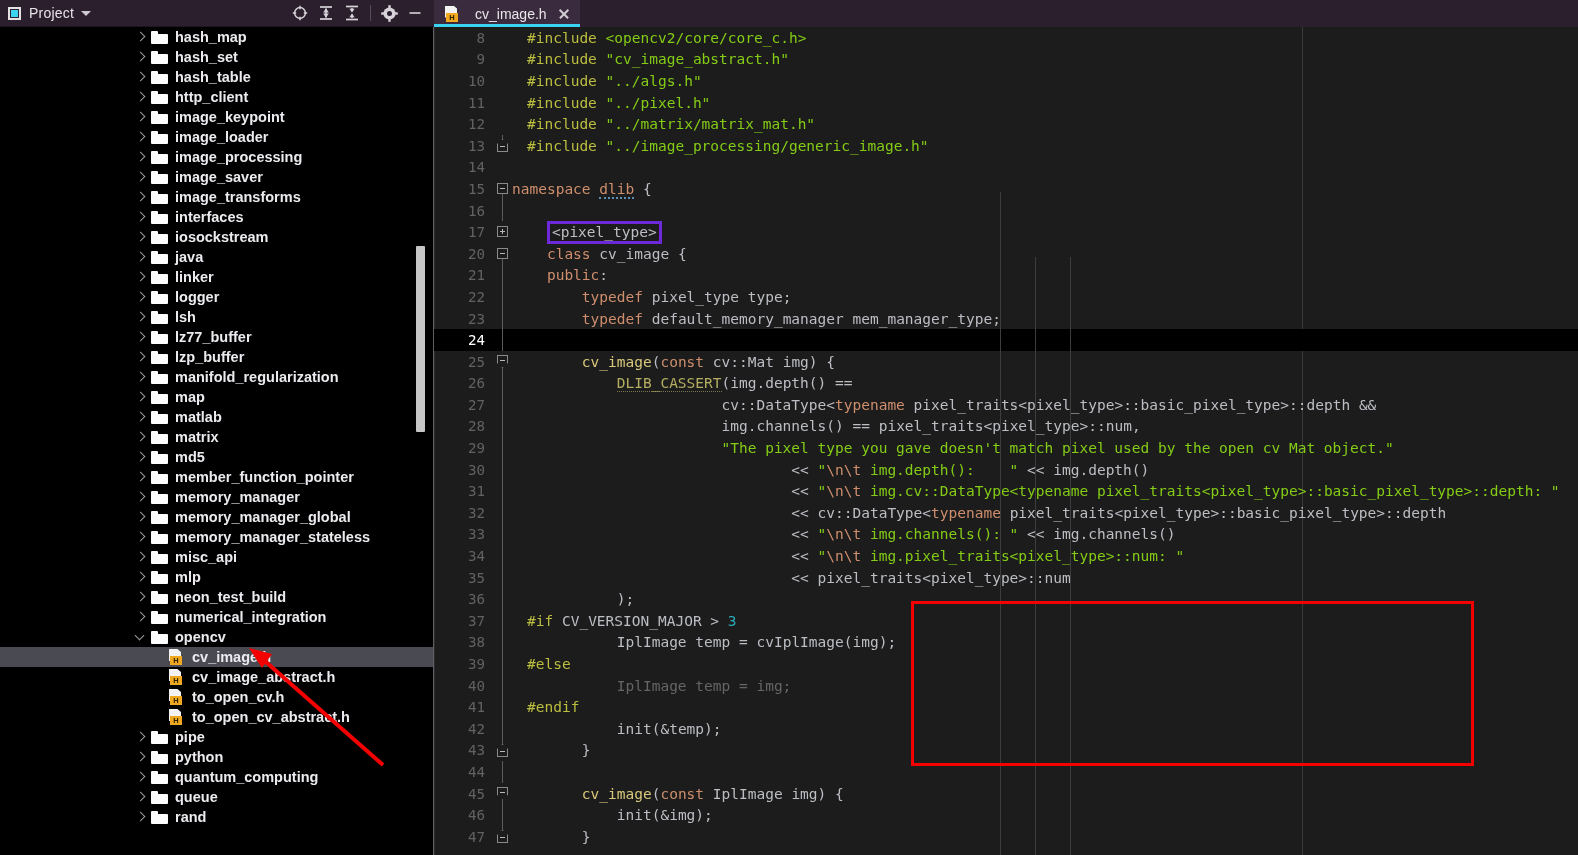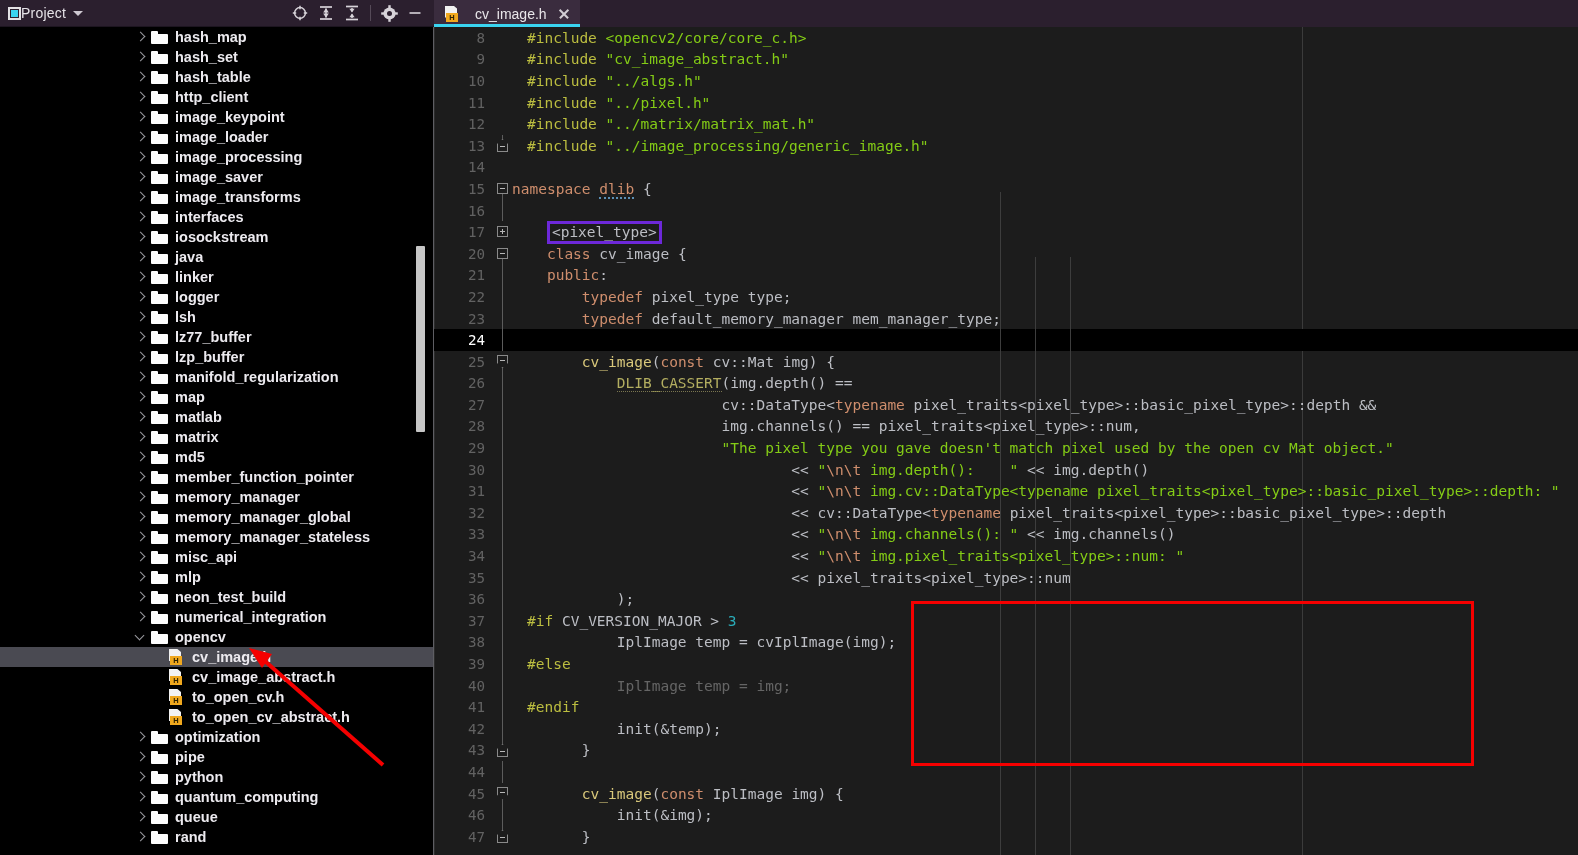--- a/index.html
+++ b/index.html
@@ -21,21 +21,21 @@
     border-bottom: 1px solid #1d1520;
   }
   .proj-icon-sq {
     width: 13px; height: 13px; border: 2px solid #e3e1e4;
     background: #2b1f2e; position: relative; flex: 0 0 13px;
   }
   .proj-icon-sq::after {
     content:""; position:absolute; left:1px; top:1px;
     width:7px; height:7px; background:#3ad4f0;
   }
-  #project-title { font-size: 14px; letter-spacing:.2px; color:#e6e3e8; }
+  #project-title { font-size: 14px; margin-left: 8px; letter-spacing:.2px; color:#e6e3e8; }
   .hdr-caret {
     margin-left: 7px; width:0; height:0;
     border-left:5px solid transparent; border-right:5px solid transparent;
     border-top:5px solid #cfc9d2;
   }
   #hdr-spacer { flex: 1 1 auto; }
   .hdr-btn {
     width: 26px; height: 26px; display:flex; align-items:center; justify-content:center;
   }
   .hdr-sep { width:1px; height:16px; background:#554a58; margin:0 5px; }
@@ -424,25 +424,20 @@
           <span class="h-ico"></span>
           <span class="tlabel">to_open_cv.h</span>
         </div>
         <div class="trow child">
           <span class="h-ico"></span>
           <span class="tlabel">to_open_cv_abstract.h</span>
         </div>
         <div class="trow">
           <span class="arrow"></span>
           <span class="folder-ico"></span>
-          <span class="tlabel">optimization</span>
-        </div>
-        <div class="trow">
-          <span class="arrow"></span>
-          <span class="folder-ico"></span>
           <span class="tlabel">pipe</span>
         </div>
         <div class="trow">
           <span class="arrow"></span>
           <span class="folder-ico"></span>
           <span class="tlabel">python</span>
         </div>
         <div class="trow">
           <span class="arrow"></span>
           <span class="folder-ico"></span>

